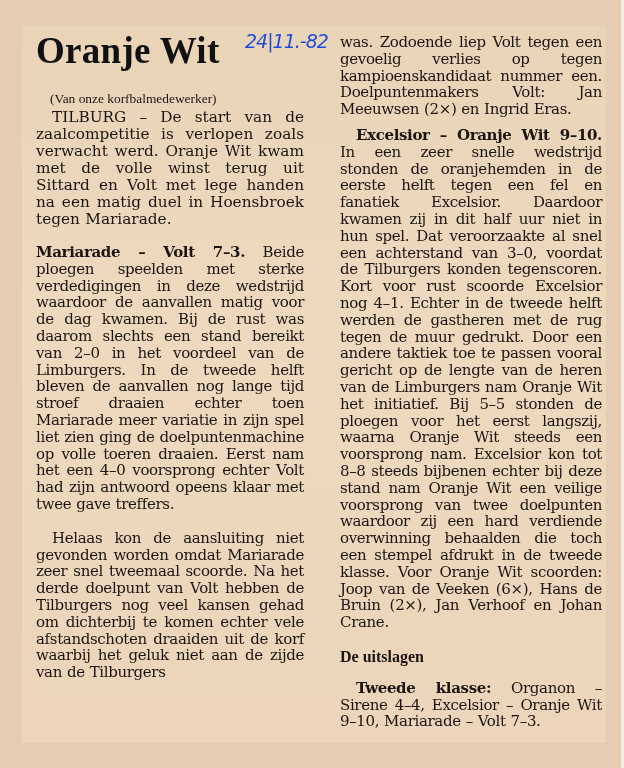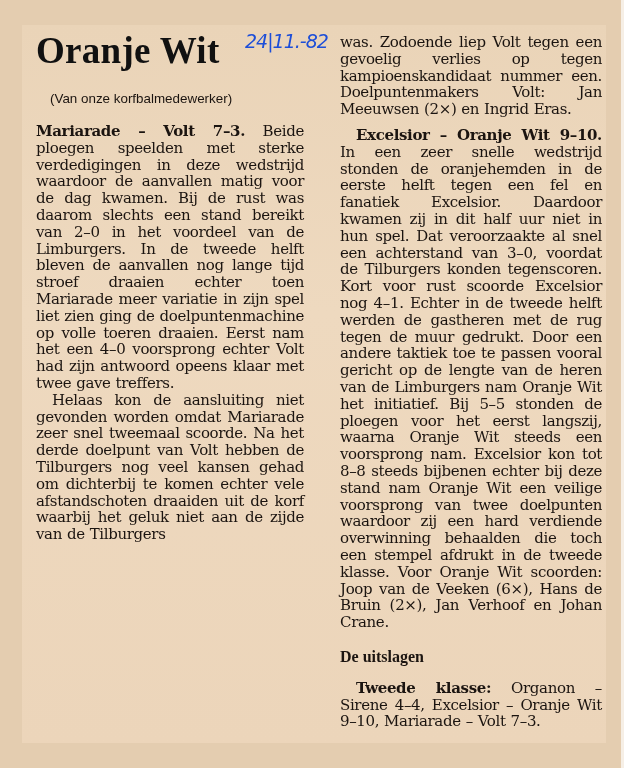--- a/index.html
+++ b/index.html
@@ -33,21 +33,21 @@
   }
   .handwritten {
     position: absolute; left: 245px; top: 30px;
     font-family: "DejaVu Sans", sans-serif;
     color: #1d4ed8; font-size: 19px; font-style: italic;
     letter-spacing: -1px;
   }
   .byline {
     margin: 18px 0 0 14px;
     font-size: 13.4px; line-height: 17px;
-    font-family: Liberation Sans, sans-serif;
+    font-family: Liberation Serif, serif;
   }
   p.body {
     margin: 0;
     font-family: "DejaVu Serif", serif;
     font-size: 15px; line-height: 16.8px;
     text-align: justify;
     letter-spacing: -0.35px;
     word-spacing: 0.5px;
   }
   p.indent { text-indent: 16px; }
@@ -66,25 +66,26 @@
 <div class="clipping"></div>
 <div class="right-edge"></div>
 
 <div class="handwritten">24|11.-82</div>
 
 <div class="col-left">
   <h1 class="headline">
     <div>Oranje Wit</div>
   </h1>
   <div class="byline">(Van onze korfbalmedewerker)</div>
+  <p class="body indent lead">TILBURG – De start van de zaalcompetitie is verlopen zoals verwacht werd. Oranje Wit kwam met de volle winst terug uit Sittard en Volt met lege handen na een matig duel in Hoensbroek tegen Mariarade.</p>
 
   <p class="body gap" style="margin-top:16px !important;">
     <span class="bold-lead">Mariarade – Volt 7–3.</span><span> Beide ploegen speelden met sterke verdedigingen in deze wedstrijd waardoor de aanvallen matig voor de dag kwamen. Bij de rust was daarom slechts een stand bereikt van 2–0 in het voordeel van de Limburgers. In de tweede helft bleven de aanvallen nog lange tijd stroef draaien echter toen Mariarade meer variatie in zijn spel liet zien ging de doelpuntenmachine op volle toeren draaien. Eerst nam het een 4–0 voorsprong echter Volt had zijn antwoord opeens klaar met twee gave treffers.</span>
   </p>
-  <p class="body indent" style="margin-top:0;">Helaas kon de aansluiting niet gevonden worden omdat Mariarade zeer snel tweemaal scoorde. Na het derde doelpunt van Volt hebben de Tilburgers nog veel kansen gehad om dichterbij te komen echter vele afstandschoten draaiden uit de korf waarbij het geluk niet aan de zijde van de Tilburgers</p>
+  <p class="body indent" style="margin-top:17px;">Helaas kon de aansluiting niet gevonden worden omdat Mariarade zeer snel tweemaal scoorde. Na het derde doelpunt van Volt hebben de Tilburgers nog veel kansen gehad om dichterbij te komen echter vele afstandschoten draaiden uit de korf waarbij het geluk niet aan de zijde van de Tilburgers</p>
 </div>
 
 <div class="col-right">
   <p class="body">was. Zodoende liep Volt tegen een gevoelig verlies op tegen kampioenskandidaat nummer een. Doelpuntenmakers Volt: Jan Meeuwsen (2×) en Ingrid Eras.</p>
   <p class="body indent gap">
     <span class="bold-lead">Excelsior – Oranje Wit 9–10.</span><span> In een zeer snelle wedstrijd stonden de oranjehemden in de eerste helft tegen een fel en fanatiek Excelsior. Daardoor kwamen zij in dit half uur niet in hun spel. Dat veroorzaakte al snel een achterstand van 3–0, voordat de Tilburgers konden tegenscoren. Kort voor rust scoorde Excelsior nog 4–1. Echter in de tweede helft werden de gastheren met de rug tegen de muur gedrukt. Door een andere taktiek toe te passen vooral gericht op de lengte van de heren van de Limburgers nam Oranje Wit het initiatief. Bij 5–5 stonden de ploegen voor het eerst langszij, waarna Oranje Wit steeds een voorsprong nam. Excelsior kon tot 8–8 steeds bijbenen echter bij deze stand nam Oranje Wit een veilige voorsprong van twee doelpunten waardoor zij een hard verdiende overwinning behaalden die toch een stempel afdrukt in de tweede klasse. Voor Oranje Wit scoorden: Joop van de Veeken (6×), Hans de Bruin (2×), Jan Verhoof en Johan Crane.</span>
   </p>
 
   <div class="sub-head">De uitslagen</div>
   <p class="body indent results">

